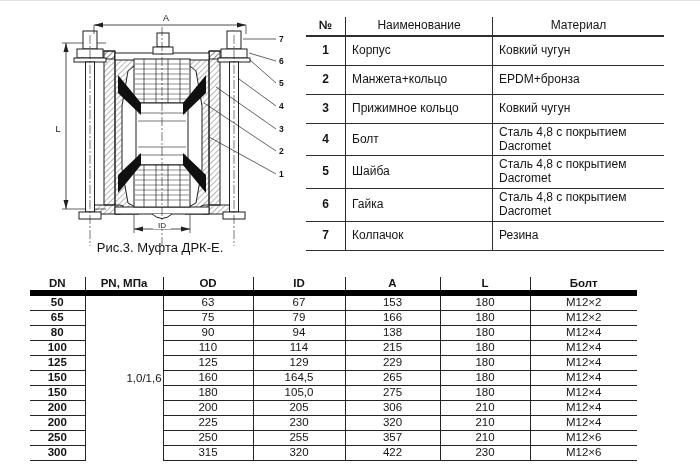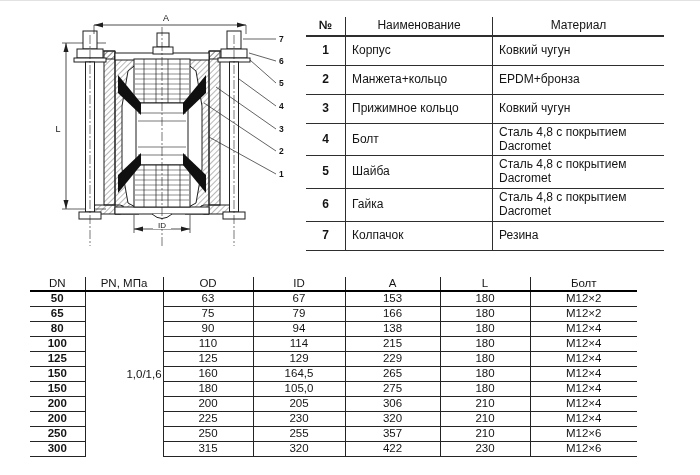--- a/index.html
+++ b/index.html
@@ -26,21 +26,21 @@
   table.parts tbody td{height:24px;}
 
   
   #fig-caption{position:absolute;left:10px;top:239px;width:300px;text-align:center;font-size:13px;}
   #table-caption{position:absolute;left:33px;top:255px;font-size:13px;}
 
   
   #dims-table-wrap{position:absolute;left:30px;top:276px;}
   table.dims{border-collapse:collapse;table-layout:fixed;width:607px;font-size:11.5px;color:#141414;}
   table.dims th,table.dims td{padding:0;text-align:center;line-height:1;vertical-align:middle;}
-  table.dims th{height:13px;font-weight:normal;border-bottom:2px solid #000000;}
+  table.dims th{height:13px;font-weight:bold;border-bottom:6px solid #000000;}
   table.dims td{height:14px;border-bottom:1.4px solid #242424;}
   table.dims .w-dn{width:55px;}  table.dims .w-pn{width:78px;}
   table.dims .w-od{width:90px;}  table.dims .w-id{width:92px;}
   table.dims .w-a{width:95px;}   table.dims .w-l{width:90px;}
   table.dims .w-bolt{width:107px;}
   table.dims .vline{border-right:1.4px solid #242424;}
   table.dims td.dn-cell{font-weight:bold;}
   table.dims td.pn-cell{border-bottom:none;font-weight:normal;padding-left:40px;}
 </style>
 </head>
@@ -246,20 +246,21 @@
           </tr>
           <tr>
             <td class="c-num">7</td>
             <td class="c-name">Колпачок</td>
             <td class="c-mat">Резина</td>
           </tr>
         </tbody>
     </table>
   </div>
 
+  <div id="fig-caption">Рис.3. Муфта ДРК-Е.</div>
 
   <div id="dims-table-wrap">
     <table class="dims">
       <colgroup>
         <col class="w-dn">
           <col class="w-pn">
           <col class="w-od">
           <col class="w-id">
         <col class="w-a">
           <col class="w-l">

